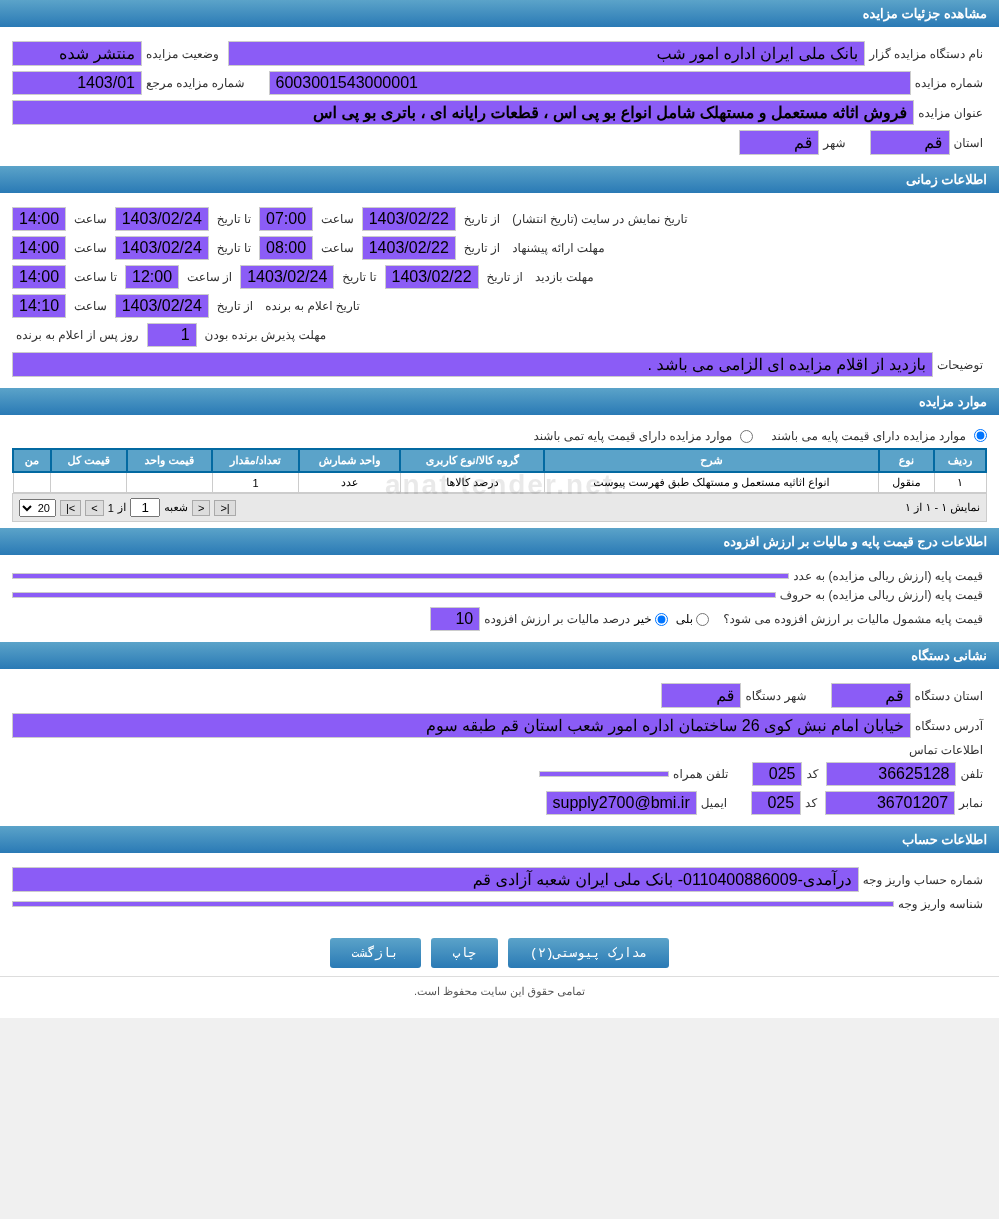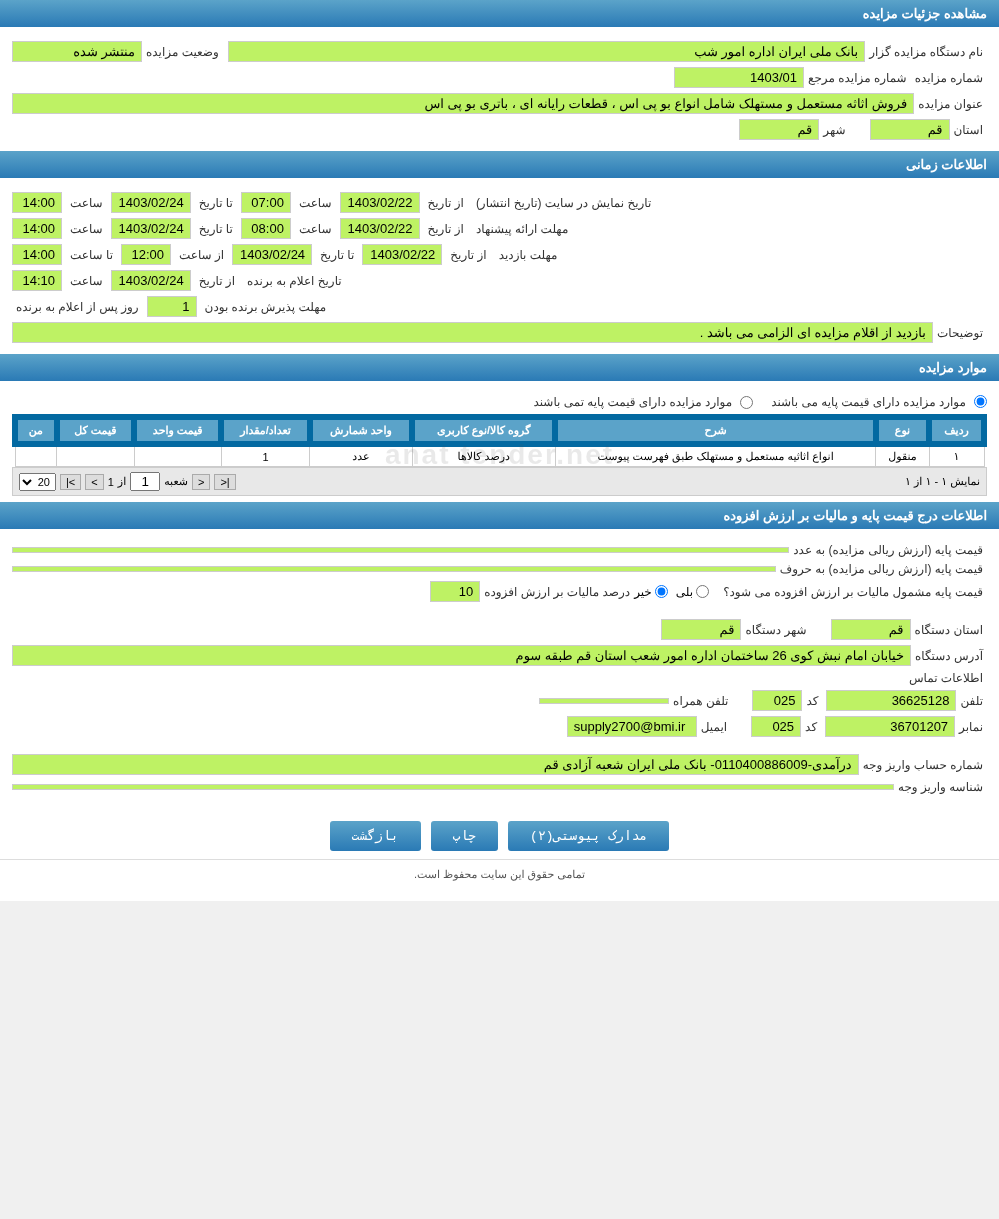--- a/index.html
+++ b/index.html
@@ -33,25 +33,25 @@
       margin-bottom: 5px;
       flex-wrap: wrap;
     }
     .field-label {
       color: #333;
       white-space: nowrap;
       padding: 0 4px;
       font-size: 12px;
     }
     .field-value {
-      background: #bef264;
+      background: #8b5cf6;
       border: 1px solid #ccc;
       padding: 2px 6px;
       min-width: 60px;
-      font-size: 13px;
+      font-size: 16px;
       text-align: right;
     }
     .field-value.wide { min-width: 200px; }
     .field-value.medium { min-width: 130px; }
     .field-value.small { min-width: 80px; }
     .field-value.xsmall { min-width: 50px; }
     .time-row {
       display: flex;
       align-items: center;
       justify-content: flex-end;
@@ -60,21 +60,21 @@
     }
     .time-row .field-label { }
     table.data-table {
       width: 100%;
       border-collapse: collapse;
       font-size: 11px;
     }
     table.data-table th {
       background: #5ba3c9;
       color: #fff;
-      border: 6px solid #0369a1;
+      border: 2px solid #0369a1;
       padding: 4px 6px;
       text-align: center;
     }
     table.data-table td {
       border: 1px solid #ccc;
       padding: 3px 6px;
       text-align: center;
       background: #fff;
     }
     table.data-table tr:nth-child(even) td { background: #f9f9f9; }
@@ -149,27 +149,28 @@
 
     <div class="field-row">
       <span class="field-label">نام دستگاه مزایده گزار</span>
       <span class="field-value wide" style="flex:1; margin-left:5px;">بانک ملی ایران اداره امور شب</span>
       <span class="field-label">وضعیت مزایده</span>
       <span class="field-value medium">منتشر شده</span>
     </div>
 
     <div class="field-row">
       <span class="field-label">شماره مزایده</span>
+      <span class="field-value wide" style="flex:1; margin-left:20px; direction:ltr; text-align:left;">6003001543000001</span>
       <span class="field-label">شماره مزایده مرجع</span>
       <span class="field-value medium">1403/01</span>
     </div>
 
     <div class="field-row">
       <span class="field-label">عنوان مزایده</span>
-      <span class="field-value" style="flex:1;">فروش اثاثه مستعمل و مستهلک شامل انواع بو پی اس ، قطعات رایانه ای ، باتری بو پی اس</span>
+      <span class="field-value" style="flex:1;font-weight:bold;">فروش اثاثه مستعمل و مستهلک شامل انواع بو پی اس ، قطعات رایانه ای ، باتری بو پی اس</span>
     </div>
 
     <div class="field-row">
       <span class="field-label">استان</span>
       <span class="field-value small" style="margin-left:20px;">قم</span>
       <span class="field-label">شهر</span>
       <span class="field-value small">قم</span>
     </div>
   </div>
 
@@ -316,20 +317,21 @@
         <span style="display:inline-flex;align-items:center;gap:3px;">
           <input type="radio" name="vat" checked="" style="">
           <span>خیر</span>
         </span>
       </span>
       <span class="field-label">درصد مالیات بر ارزش افزوده</span>
       <span class="field-value xsmall">10</span>
     </div>
   </div>
 
+  <div class="section-header">نشانی دستگاه</div>
   <div class="section-content">
     <div class="field-row">
       <span class="field-label">استان دستگاه</span>
       <span class="field-value small" style="margin-left:20px;">قم</span>
       <span class="field-label">شهر دستگاه</span>
       <span class="field-value small">قم</span>
     </div>
     <div class="field-row">
       <span class="field-label">آدرس دستگاه</span>
       <span class="field-value" style="flex:1;">خیابان امام نبش کوی 26 ساختمان اداره امور شعب استان قم طبقه سوم</span>
@@ -348,20 +350,21 @@
     <div class="field-row">
       <span class="field-label">نمابر</span>
       <span class="field-value medium" style="margin-left:4px;">36701207</span>
       <span class="field-label">کد</span>
       <span class="field-value xsmall" style="margin-left:20px;">025</span>
       <span class="field-label">ایمیل</span>
       <span class="field-value medium" style="direction:ltr; text-align:left;">supply2700@bmi.ir</span>
     </div>
   </div>
 
+  <div class="section-header">اطلاعات حساب</div>
   <div class="section-content">
     <div class="field-row">
       <span class="field-label">شماره حساب واریز وجه</span>
       <span class="field-value" style="flex:1;">درآمدی-0110400886009- بانک ملی ایران شعبه آزادی قم</span>
     </div>
     <div class="field-row">
       <span class="field-label">شناسه واریز وجه</span>
       <span class="field-value" style="flex:1;"></span>
     </div>
   </div>

